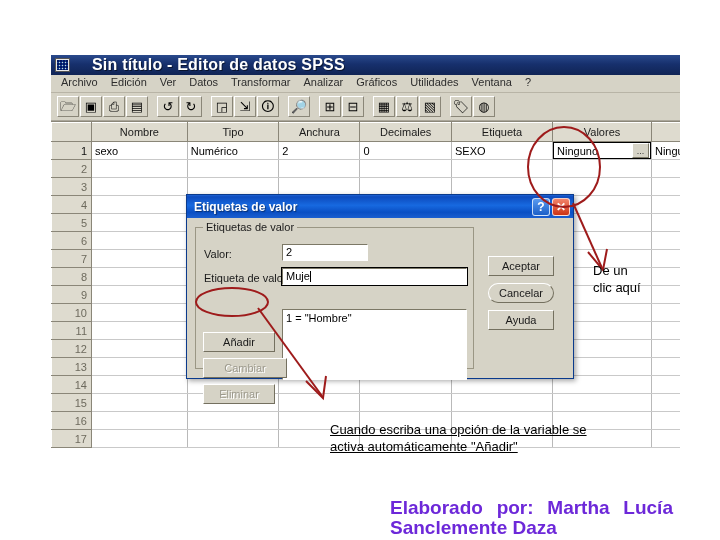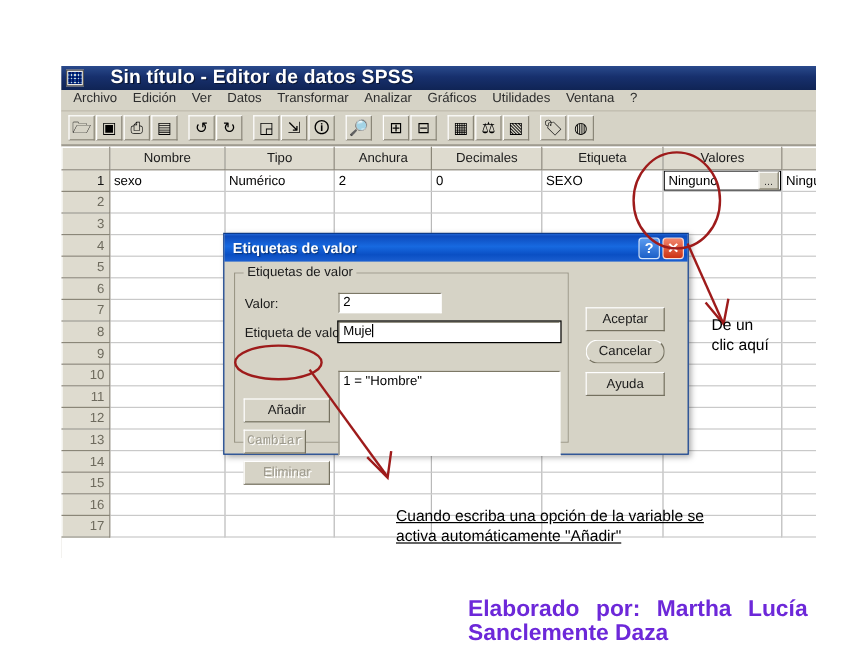--- a/index.html
+++ b/index.html
@@ -330,21 +330,21 @@
     text-align: center;
     box-sizing: border-box;
     color: #1a1a1a;
     line-height: 18px;
     height: 20px;
     margin-top: 24px;
   }
   .dlg-btn.disabled { color: #9c998c; text-shadow: 1px 1px 0 #fff; }
 
   #btn-anadir   { left: 16px;  top: 90px;  width: 72px; }
-  #btn-cambiar  { left: 16px;  top: 116px; width: 52px; font-family: Liberation Mono, monospace; }
+  #btn-cambiar  { left: 16px;  top: 116px; width: 84px; }
   #btn-eliminar { left: 16px;  top: 142px; width: 72px; }
   #btn-aceptar  { left: 301px; top: 14px;  width: 66px; }
   #btn-cancelar { left: 301px; top: 41px;  width: 66px; border-radius: 10px; }
   #btn-ayuda    { left: 301px; top: 68px;  width: 66px; }
 
   
   #annot-svg {
     position: absolute;
     left: 0; top: 0;
     width: 720px; height: 540px;

